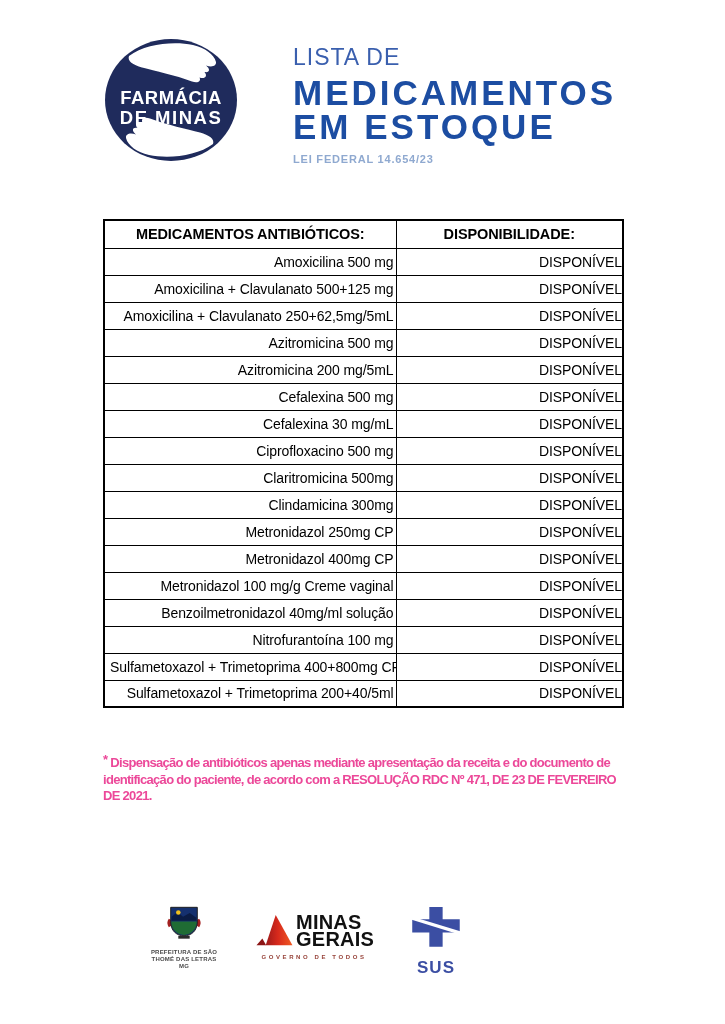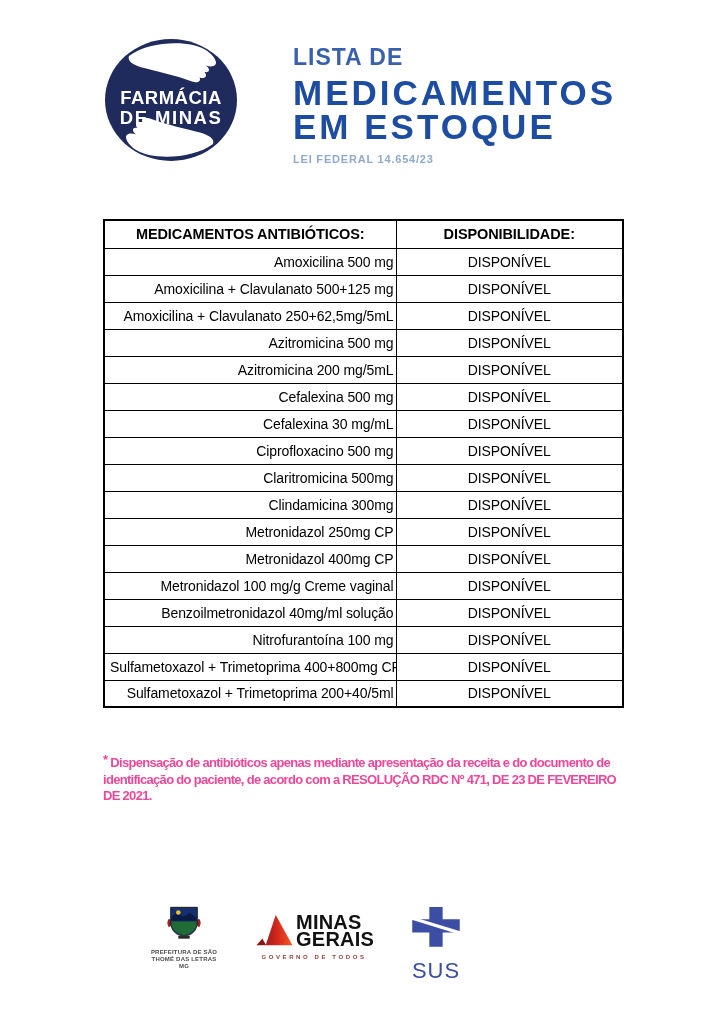--- a/index.html
+++ b/index.html
@@ -8,21 +8,21 @@
     position:relative; width:725px; height:1024px; margin:0 auto;
     background:#ffffff; font-family:"Liberation Sans", sans-serif; color:#000;
     overflow:hidden;
   }
 
   
   .header { position:absolute; left:0; top:0; width:725px; height:180px; }
   .brand-logo { position:absolute; left:101px; top:36px; width:140px; height:128px; }
   .title-block { position:absolute; left:293px; top:44px; }
   .title-light {
-    font-size:23px; font-weight:700; letter-spacing:1px;
+    font-size:23px; font-weight:400; letter-spacing:1px;
     color:#3a5fae; margin-bottom:5px;
   }
   .title-bold {
     font-size:35px; font-weight:700; letter-spacing:3px;
     color:#1c4da2; line-height:34px;
   }
   .subtitle {
     margin-top:9px; font-size:11px; font-weight:700; letter-spacing:0.8px;
     color:#8fa9d0;
   }
@@ -32,21 +32,21 @@
     position:absolute; left:103px; top:219px; width:519px;
     border-collapse:collapse; table-layout:fixed;
     border:2px solid #000;
   }
   .med-table th, .med-table td {
     border:1px solid #000; font-size:14px; letter-spacing:-0.1px;
     height:27px; vertical-align:middle; overflow:hidden; white-space:nowrap;
   }
   .med-table th { font-weight:700; text-align:center; height:28px; font-size:14.5px; }
   .med-table td.med-name { text-align:right; padding-left:5px; padding-right:2px; }
-  .med-table td.med-avail { text-align:center; }
+  .med-table td.med-avail { text-align:right; }
 
   
   .footnote {
     position:absolute; left:103px; top:752px; width:560px;
     font-size:13px; font-weight:700; letter-spacing:-0.7px; line-height:16.5px;
     color:#ec4899;
   }
   .fn-line { white-space:nowrap; }
   .fn-marker { font-weight:700; vertical-align:3px; margin-right:3px; font-size:13px; }
 
@@ -66,21 +66,21 @@
   .mg-line {
     font-size:20px; font-weight:700; line-height:17.5px; color:#111;
     letter-spacing:0.2px;
   }
   .mg-tagline {
     margin-top:3px; font-size:6px; font-weight:700; letter-spacing:2.6px;
     color:#97433a; white-space:nowrap;
   }
   .sus-block { width:60px; text-align:center; padding-top:7px; }
   .sus-label {
-    margin-top:6px; font-size:22px; font-weight:400; letter-spacing:1px;
+    margin-top:6px; font-size:17px; font-weight:700; letter-spacing:1px;
     color:#3b4ea3;
   }
 </style>
 </head>
 <body>
 
 <div class="page">
 
   <div class="header">
 

